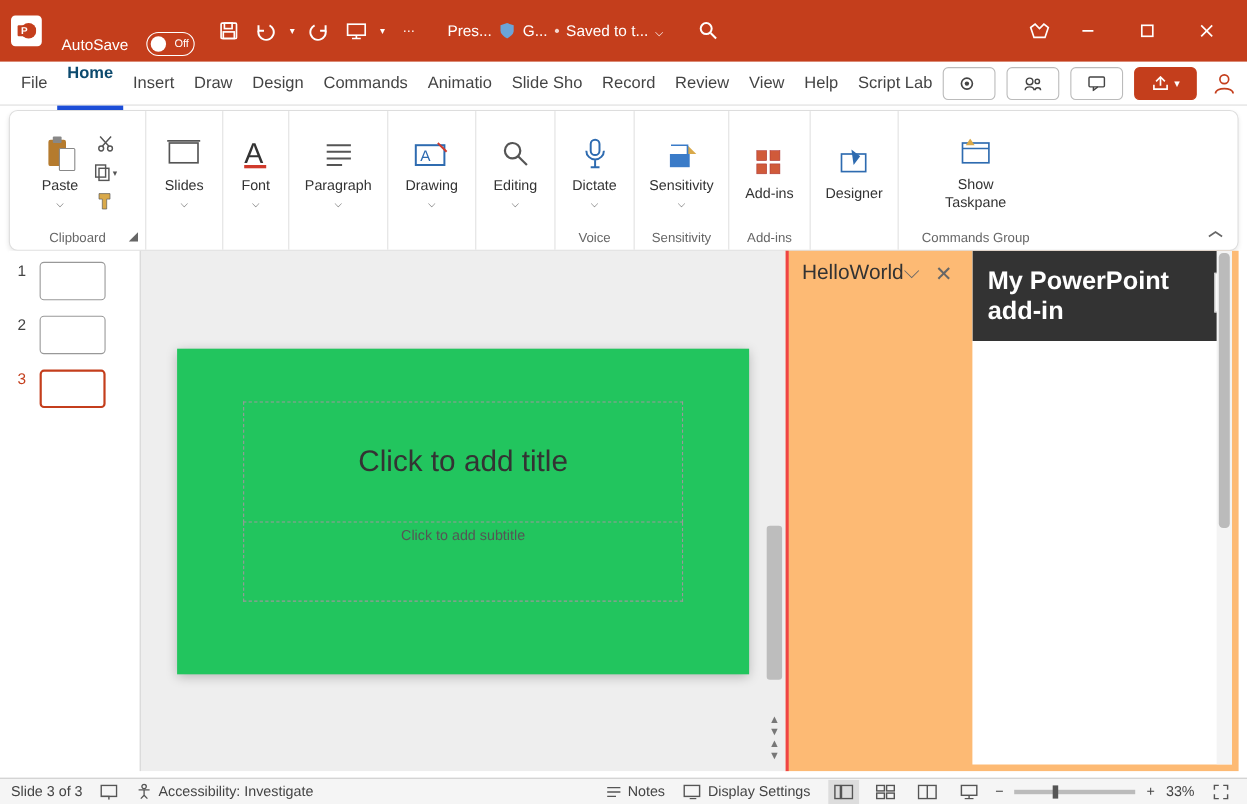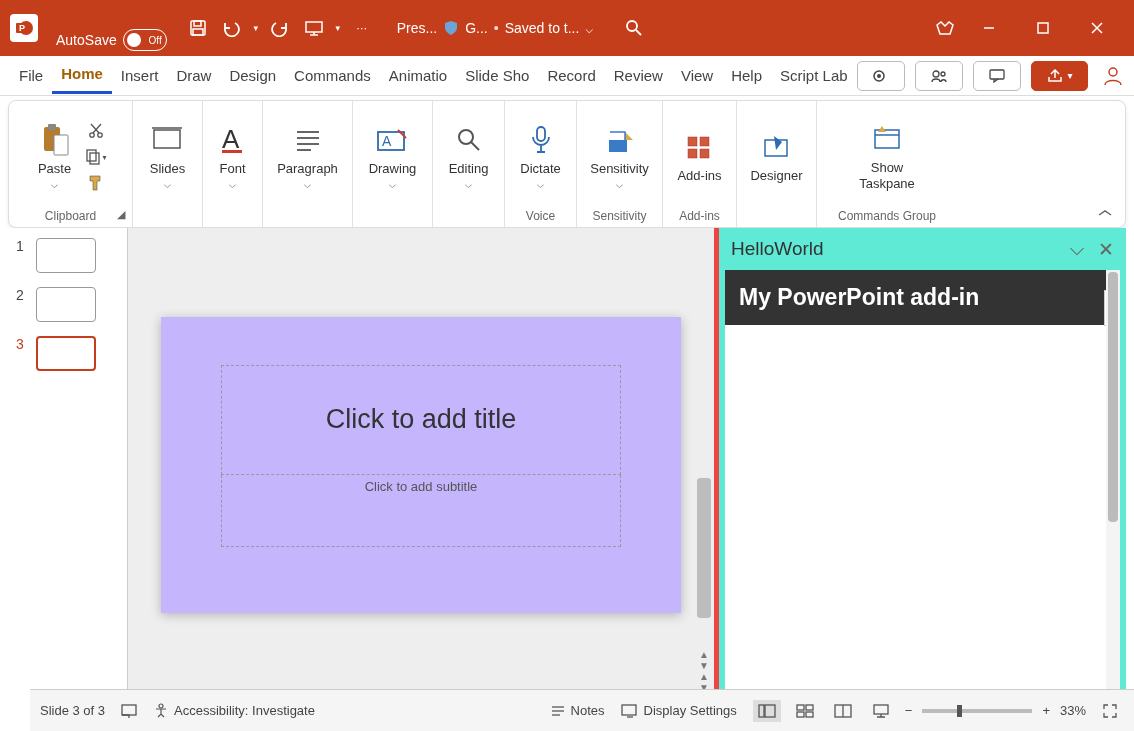--- a/index.html
+++ b/index.html
@@ -1,33 +1,33 @@
 <!DOCTYPE html>
 <html><head>
 <meta charset="utf-8">
 <style>
 * { box-sizing: border-box; margin: 0; padding: 0; font-family: "Segoe UI", Arial, sans-serif; }
 body { width: 1134px; height: 731px; background: #fff; overflow: hidden; position: relative; }
 
 
 .titlebar { height: 56px; background: #c43e1c; display: flex; align-items: center; padding: 0 10px; color: #fff; }
 .titlebar .app-icon { width: 28px; height: 28px; background: #fff; border-radius: 4px; display: flex; align-items: center; justify-content: center; color: #c43e1c; font-weight: bold; font-size: 14px; margin-right: 18px; }
-.titlebar .autosave { display: flex; align-items: center; gap: 6px; font-size: 14px; margin-right: 14px; margin-top: 24px; }
+.titlebar .autosave { display: flex; align-items: center; gap: 16px; font-size: 14px; margin-right: 14px; margin-top: 24px; }
 .titlebar .toggle { width: 44px; height: 22px; border: 1.5px solid #fff; border-radius: 11px; display: flex; align-items: center; padding: 0 3px; gap: 3px; position: relative; }
 .titlebar .toggle .knob { width: 14px; height: 14px; background: #fff; border-radius: 50%; }
 .titlebar .toggle .off { font-size: 10px; color: #fff; position: absolute; right: 4px; }
 .titlebar .tb-btn { width: 34px; height: 34px; display: flex; align-items: center; justify-content: center; cursor: pointer; }
 .titlebar .doc-area { display: flex; align-items: flex-end; gap: 6px; margin-left: 18px; font-size: 14px; }
 .titlebar .spacer { flex: 1; }
 .titlebar .win-btn { width: 54px; height: 56px; display:flex; align-items:center; justify-content:center; cursor:pointer; }
 
 
 .tabs { height: 40px; display: flex; align-items: center; padding: 0 10px; border-bottom: 1px solid #ddd; gap: 0; }
 .tabs .tab { padding: 8px 9px; font-size: 15px; color: #444; cursor: pointer; white-space: nowrap; }
-.tabs .tab.active { color: #a16207; font-weight: 600; border-bottom: 3px solid #1d4ed8; padding-bottom: 9px; }
+.tabs .tab.active { color: #0c4a6e; font-weight: 600; border-bottom: 5px solid #1d4ed8; padding-bottom: 21px; }
 .tabs .right-controls { margin-left: auto; display: flex; gap: 10px; align-items:center; }
 .tabs .pill { border: 1px solid #bbb; border-radius: 5px; padding: 4px 14px; display:flex; align-items:center; justify-content:center; cursor:pointer; height: 30px; }
 .tabs .pill.share { background: #c43e1c; border-color:#c43e1c; }
 
 
 .ribbon-wrap { padding: 4px 8px 0 8px; }
 .ribbon { background: #fff; border: 1px solid #ddd; border-radius: 8px; height: 128px; display: flex; box-shadow: 0 2px 4px rgba(0,0,0,0.08); position: relative; }
 .ribbon .group { border-right: 1px solid #e1e1e1; display: flex; flex-direction: column; align-items: center; padding: 6px 8px 2px 8px; }
 .ribbon .group .controls { flex: 1; display: flex; align-items: center; gap: 4px; }
 .ribbon .group .glabel { font-size: 12px; color: #666; padding: 2px 0; }
@@ -45,40 +45,40 @@
 .thumb-row { display:flex; align-items:flex-start; gap:8px; margin-bottom:14px; cursor:pointer; }
 .thumb-row .num { font-size:14px; color:#444; width:12px; }
 .thumb-row.active .num { color:#c43e1c; }
 .thumb { width:60px; height:35px; border:1px solid #999; border-radius:4px; background:#fff; }
 .thumb-row.active .thumb { border:2.5px solid #c43e1c; }
 
 .editor { flex:1; background:#eeeeee; position:relative; display:flex; align-items:center; justify-content:center; }
 .editor .scrollbar-v { position:absolute; right:2px; top:0; bottom:0; width:16px; background:#eee; }
 .editor .scrollbar-v .thumb-sb { position:absolute; left:1px; right:1px; top:250px; height:140px; background:#bdbdbd; border-radius:3px; }
 .editor .nav-arrows { position:absolute; right:2px; bottom:8px; width:16px; display:flex; flex-direction:column; align-items:center; gap:2px; color:#777; font-size:10px; }
-.slide { width:520px; height:296px; background:#c4b5fd; box-shadow: 0 2px 10px rgba(0,0,0,0.25); position:relative; }
+.slide { width:520px; height:296px; background:#22c55e; box-shadow: 0 2px 10px rgba(0,0,0,0.25); position:relative; }
 .slide .title-ph { position:absolute; left:60px; right:60px; top:48px; height:110px; border:1px dashed #999; display:flex; align-items:center; justify-content:center; font-size:27px; color:#333; }
 .slide .sub-ph { position:absolute; left:60px; right:60px; top:158px; height:72px; border:1px dashed #999; display:flex; align-items:flex-start; justify-content:center; padding-top:4px; font-size:13px; color:#555; border-top:none; }
 
-.taskpane { width:412px; border-left:5px solid #ef4444; display:flex; flex-direction:column; background:#5eead4; }
+.taskpane { width:412px; border-left:3px solid #ef4444; display:flex; background:#fdba74; }
 .tp-header { height:42px; display:flex; align-items:center; padding:0 12px; font-size:19px; color:#333; }
 .tp-header .actions { margin-left:auto; display:flex; gap:14px; }
 .tp-header .actions span { cursor:pointer; color:#666; }
 .tp-body { flex:1; position:relative; padding:0 6px 6px 6px; }
 .tp-inner { background:#fff; height:100%; position:relative; overflow:hidden; }
 .tp-title { background:#333333; color:#fff; font-size:23px; font-weight:600; padding:14px 14px; }
 .tp-buttons { padding:18px 18px; display:flex; flex-direction:column; gap:22px; align-items:flex-start; }
 .tp-btn { background:#0072c6; color:#fff; font-size:17px; font-weight:600; padding:9px 22px; cursor:pointer; border:none; }
 .tp-btn.highlight { outline:5px solid #a31515; outline-offset:6px; }
 .tp-scrollbar { position:absolute; right:0; top:0; bottom:0; width:14px; background:#f4f4f4; }
 .tp-scrollbar .sbthumb { position:absolute; left:2px; right:2px; top:2px; height:250px; background:#bbb; border-radius:4px; }
 .tp-collapse-tab { position:absolute; right:0; top:20px; width:16px; height:36px; border:1px solid #ccc; border-right:none; background:#fff; display:flex; align-items:center; justify-content:center; font-size:11px; color:#555; cursor:pointer; }
 
 
-.statusbar { position:absolute; bottom:0; left:0; right:0; height:42px; border-top:1px solid #ccc; display:flex; align-items:center; padding:0 10px; font-size:13px; color:#444; background:#f5f5f5;margin-left:30px; }
+.statusbar { position:absolute; bottom:0; left:0; right:0; height:24px; border-top:1px solid #ccc; display:flex; align-items:center; padding:0 10px; font-size:13px; color:#444; background:#f5f5f5; }
 .statusbar .sb-item { display:flex; align-items:center; gap:5px; margin-right:16px; cursor:pointer; }
 .statusbar .sb-right { margin-left:auto; display:flex; align-items:center; gap:10px; }
 .statusbar .view-btn { width:28px; height:22px; display:flex; align-items:center; justify-content:center; cursor:pointer; }
 .statusbar .zoom-slider { width:110px; height:4px; background:#bbb; position:relative; }
 .statusbar .zoom-slider .z-thumb { position:absolute; top:-4px; left:35px; width:5px; height:12px; background:#555; }
 
 svg { display:block; }
 </style>
 </head>
 <body>

